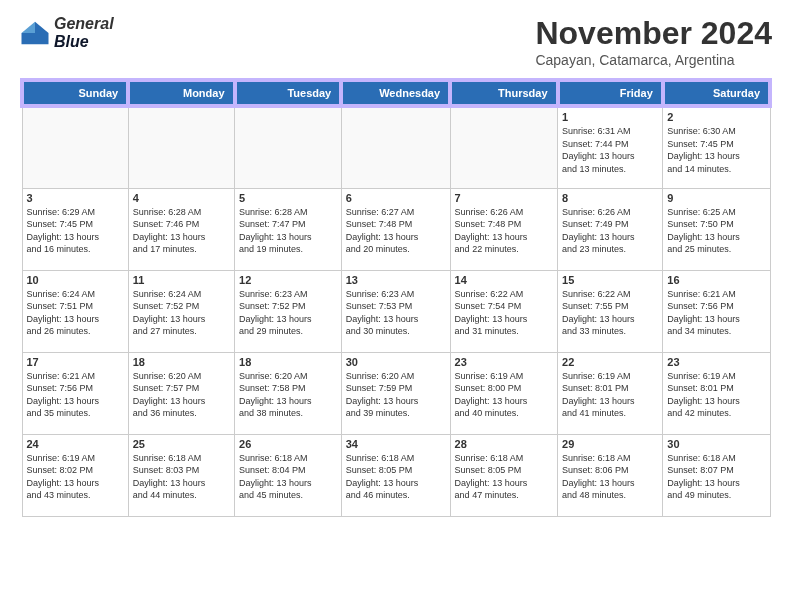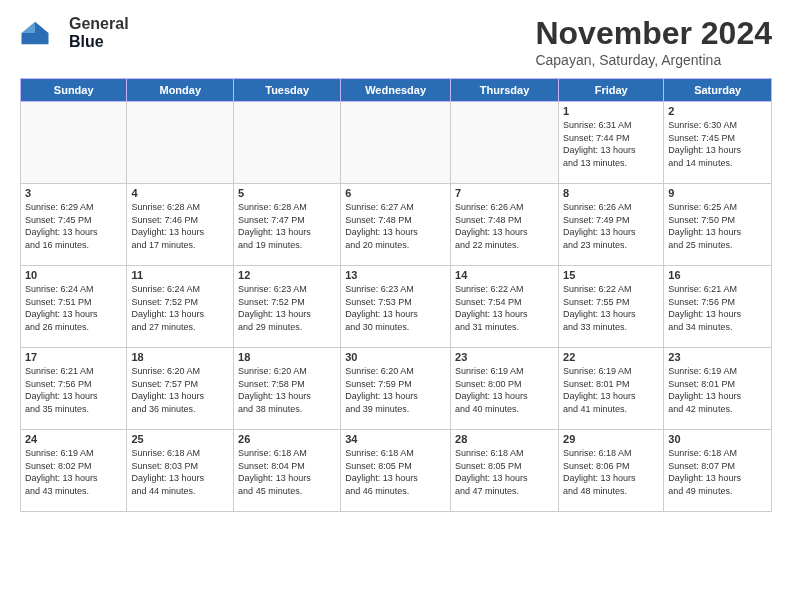--- a/index.html
+++ b/index.html
@@ -17,21 +17,22 @@
     }
     .header {
       display: flex;
       justify-content: space-between;
       align-items: flex-start;
       margin-bottom: 10px;
     }
     .logo {
       display: flex;
       align-items: center;
-      gap: 19px;
+      gap: 4px;
+      font-style: italic;
     }
     .logo-text {
       display: flex;
       flex-direction: column;
       line-height: 1.1;
     }
     .logo-general {
       font-size: 16px;
       font-weight: bold;
       color: #333;
@@ -58,24 +59,24 @@
       color: #555;
     }
     .calendar {
       width: 100%;
       border-collapse: collapse;
       font-size: 9.5px;
     }
     .calendar th {
       background-color: #2a6db5;
       color: white;
-      padding: 5px 16px;
-      text-align: center;
+      padding: 5px 8px;
+      text-align: right;
       font-size: 11px;
-      border: 1px solid #c4b5fd;
+      border: 4px solid #c4b5fd;
     }
     .calendar td {
       border: 1px solid #ccc;
       vertical-align: top;
       padding: 3px 4px;
       height: 82px;
       width: 113px;
       background: #fff;
     }
     .calendar td.empty {
@@ -108,21 +109,21 @@
         <polygon points="20,5 20,20 2,20" fill="#5a9fd4"></polygon>
         <rect x="2" y="20" width="36" height="15" fill="#2a6db5" rx="0"></rect>
       </svg>
       <div class="logo-text">
         <span class="logo-general">General</span>
         <span class="logo-blue">Blue</span>
       </div>
     </div>
     <div class="title-block">
       <div class="month-title">November 2024</div>
-      <div class="subtitle">Capayan, Saturday, Argentina</div>
+      <div class="subtitle">Capayan, Catamarca, Argentina</div>
     </div>
   </div>
 
   <table class="calendar">
     <thead>
       <tr>
       <th>Sunday</th>
           <th>Monday</th>
           <th>Tuesday</th>
           <th>Wednesday</th>

